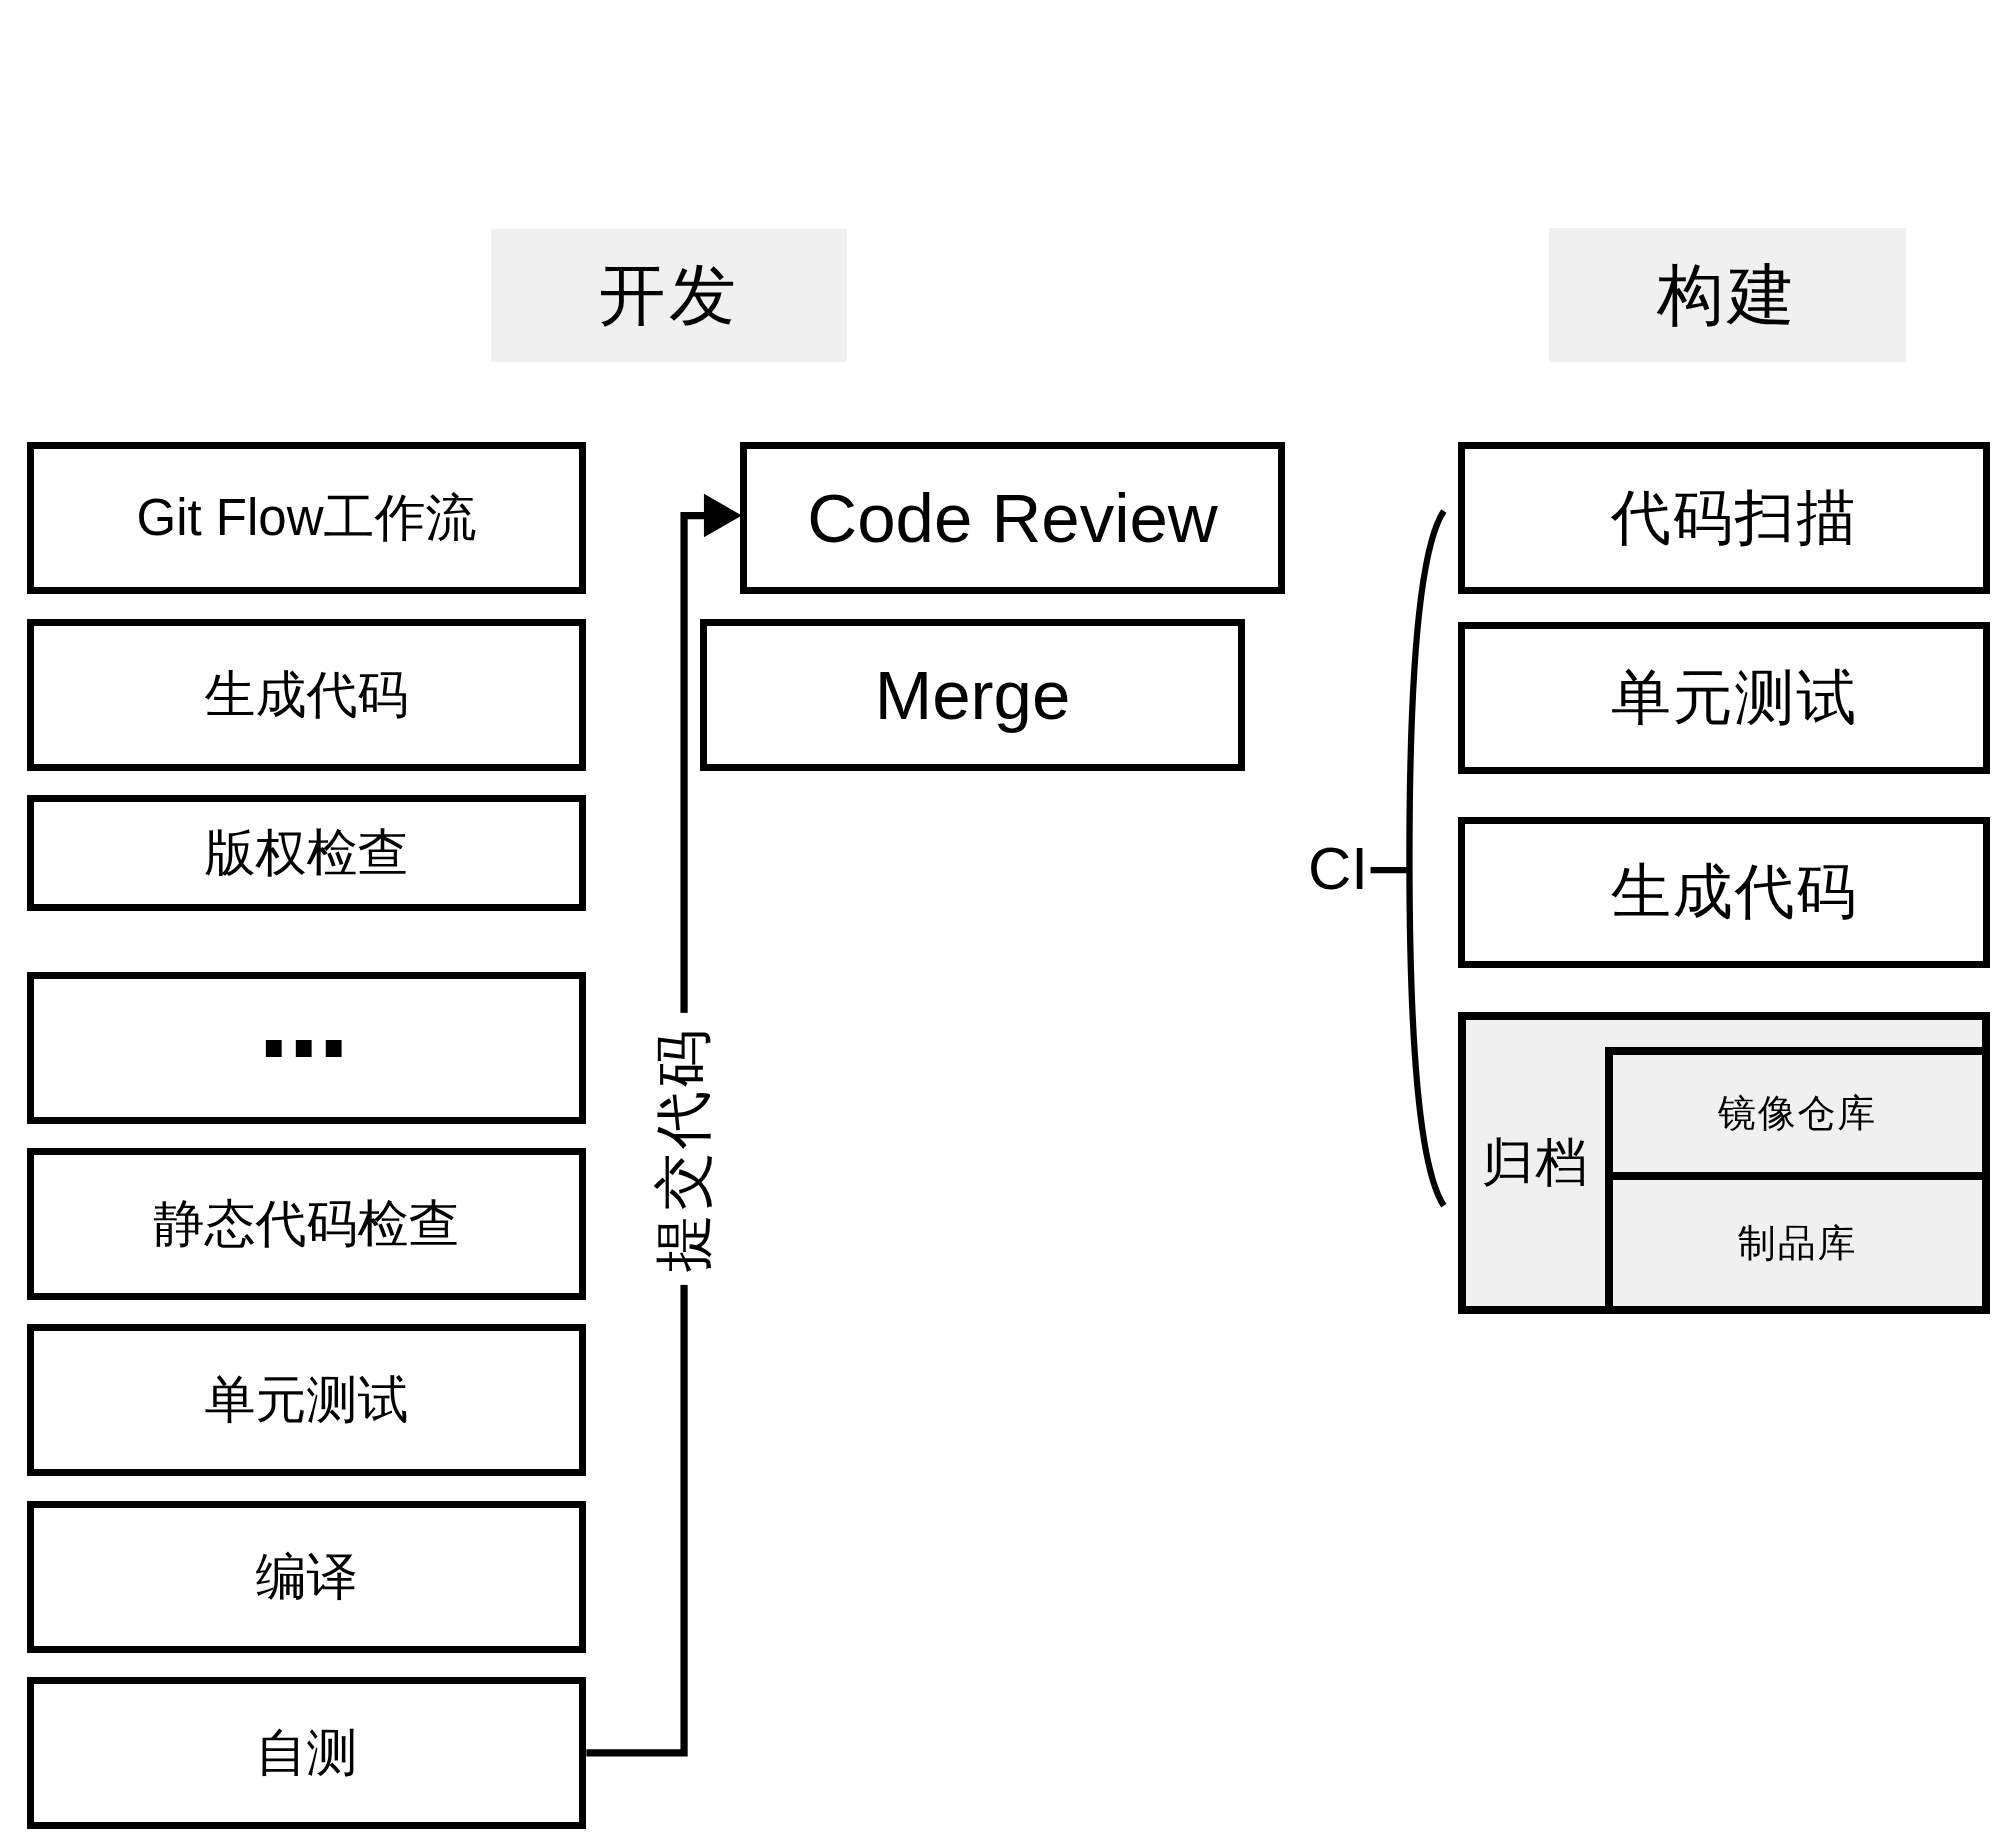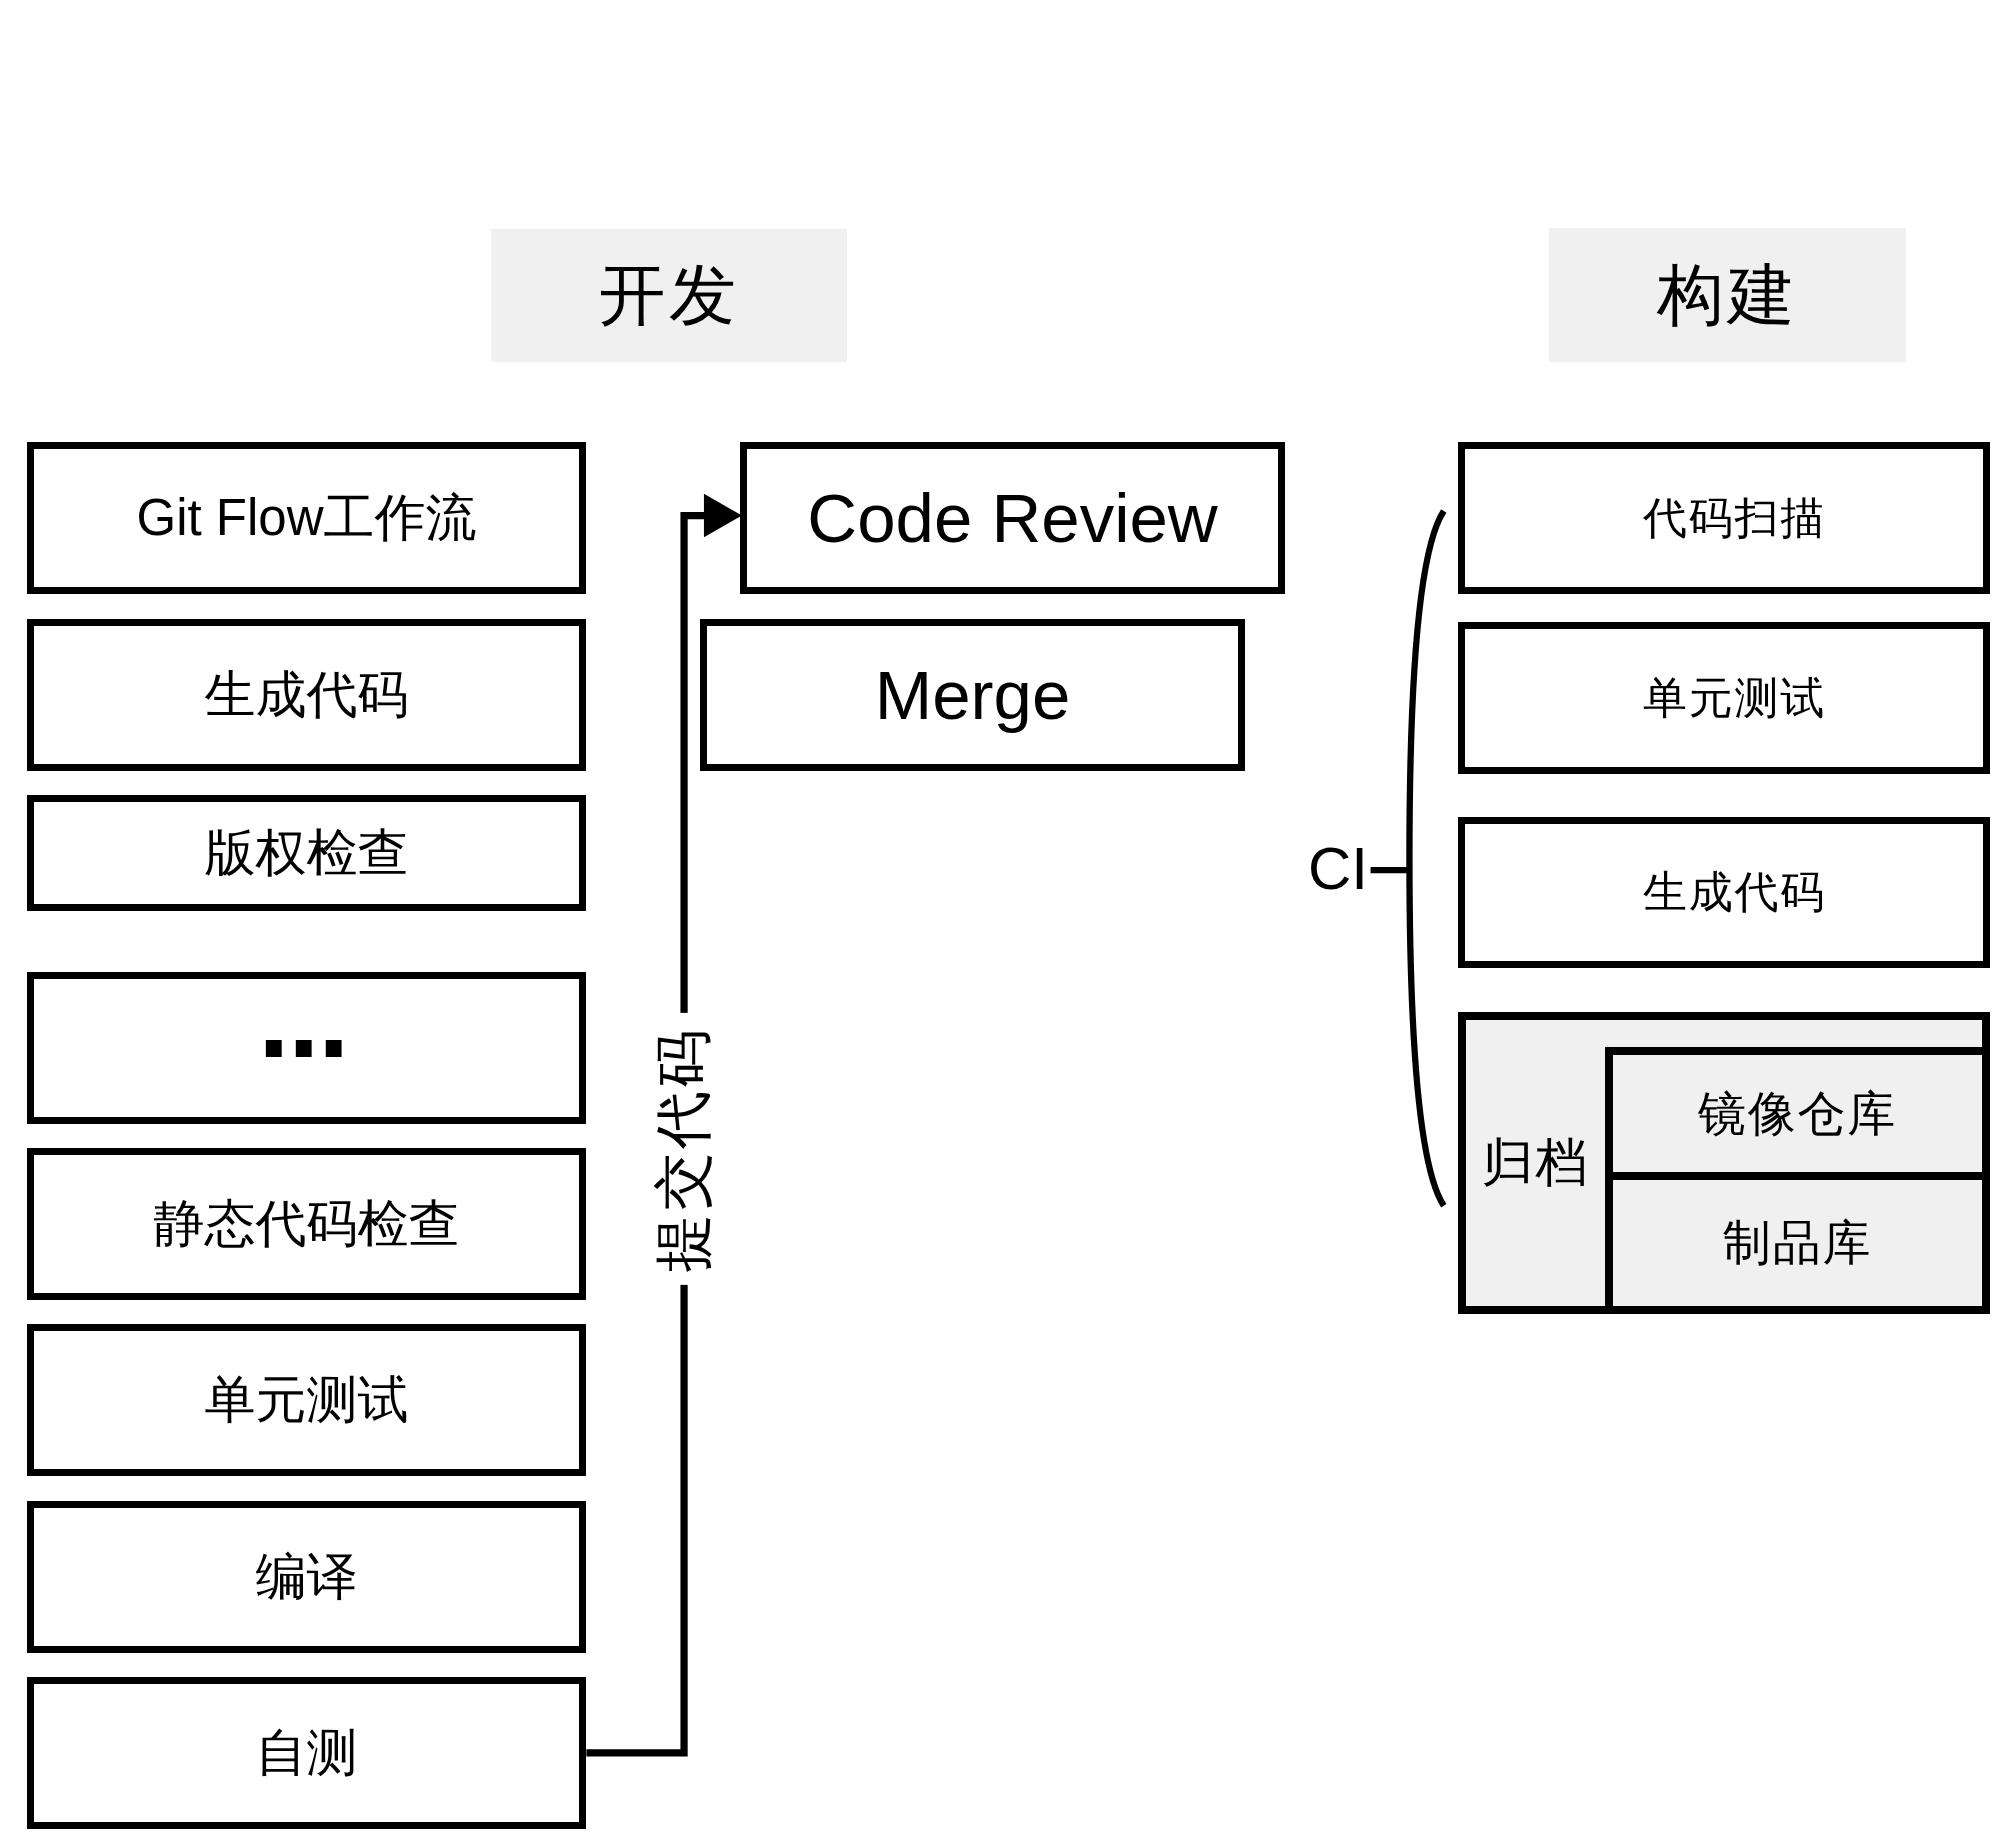--- a/index.html
+++ b/index.html
@@ -31,40 +31,40 @@
   }
   .box{
     position:absolute;
     box-sizing:border-box;
     background:var(--c-box);
     border:7.2px solid var(--c-border);
     display:flex;align-items:center;justify-content:center;
     font-size:51px;white-space:nowrap;
   }
   .box.mid{font-size:69px;}
-  .box.right{font-size:44px;letter-spacing:1.8px;padding-left:21px;}
+  .box.right{font-size:60px;letter-spacing:1.8px;padding-left:21px;}
   .box.ellipsis{font-size:90px;font-weight:700;letter-spacing:5.4px;}
   .archive{
     position:absolute;
     box-sizing:border-box;
     background:var(--c-chip);
     border:8.1px solid var(--c-border);
   }
   .archive-label{
     position:absolute;left:0;top:0;width:139px;height:286px;
     display:flex;align-items:center;justify-content:center;
     font-size:52px;letter-spacing:1.8px;
   }
   .inner-box{
     position:absolute;
     box-sizing:border-box;
     background:var(--c-chip);
     border:8.1px solid var(--c-border);
     display:flex;align-items:center;justify-content:center;
-    font-size:48px;letter-spacing:1.8px;
+    font-size:38px;letter-spacing:1.8px;
   }
   .inner-box.no-top{border-top:none;}
   .svg-layer{position:absolute;left:0;top:0;width:2013px;height:1837px;pointer-events:none;}
   .commit-label{
     position:absolute;left:684px;top:1149px;
     transform:translate(-50%,-50%) rotate(-90deg);
     background:#ffffff;
     font-size:58px;letter-spacing:3.6px;white-space:nowrap;
     padding:3.6px 12.7px;
   }

